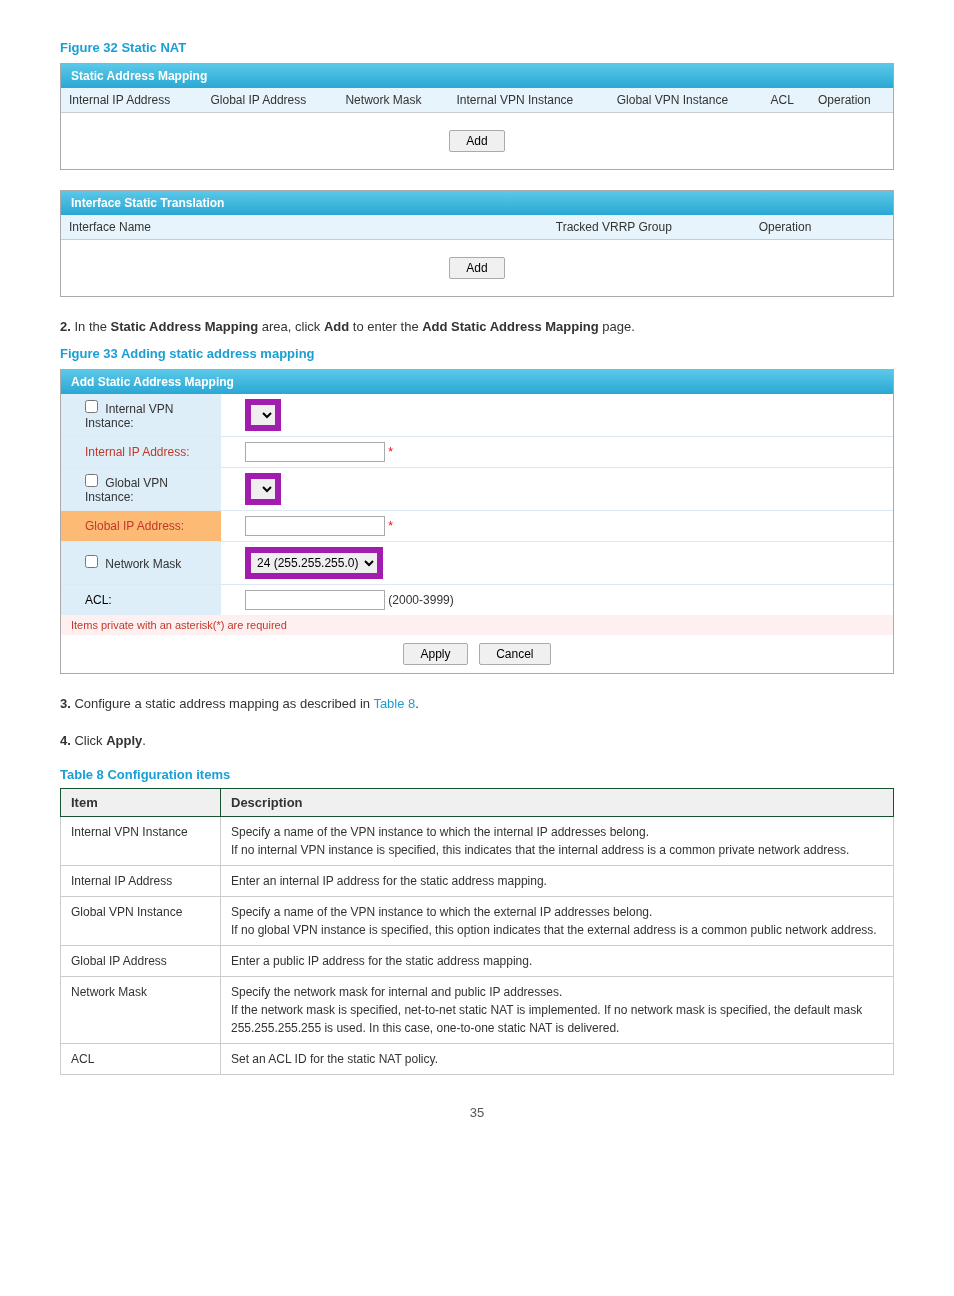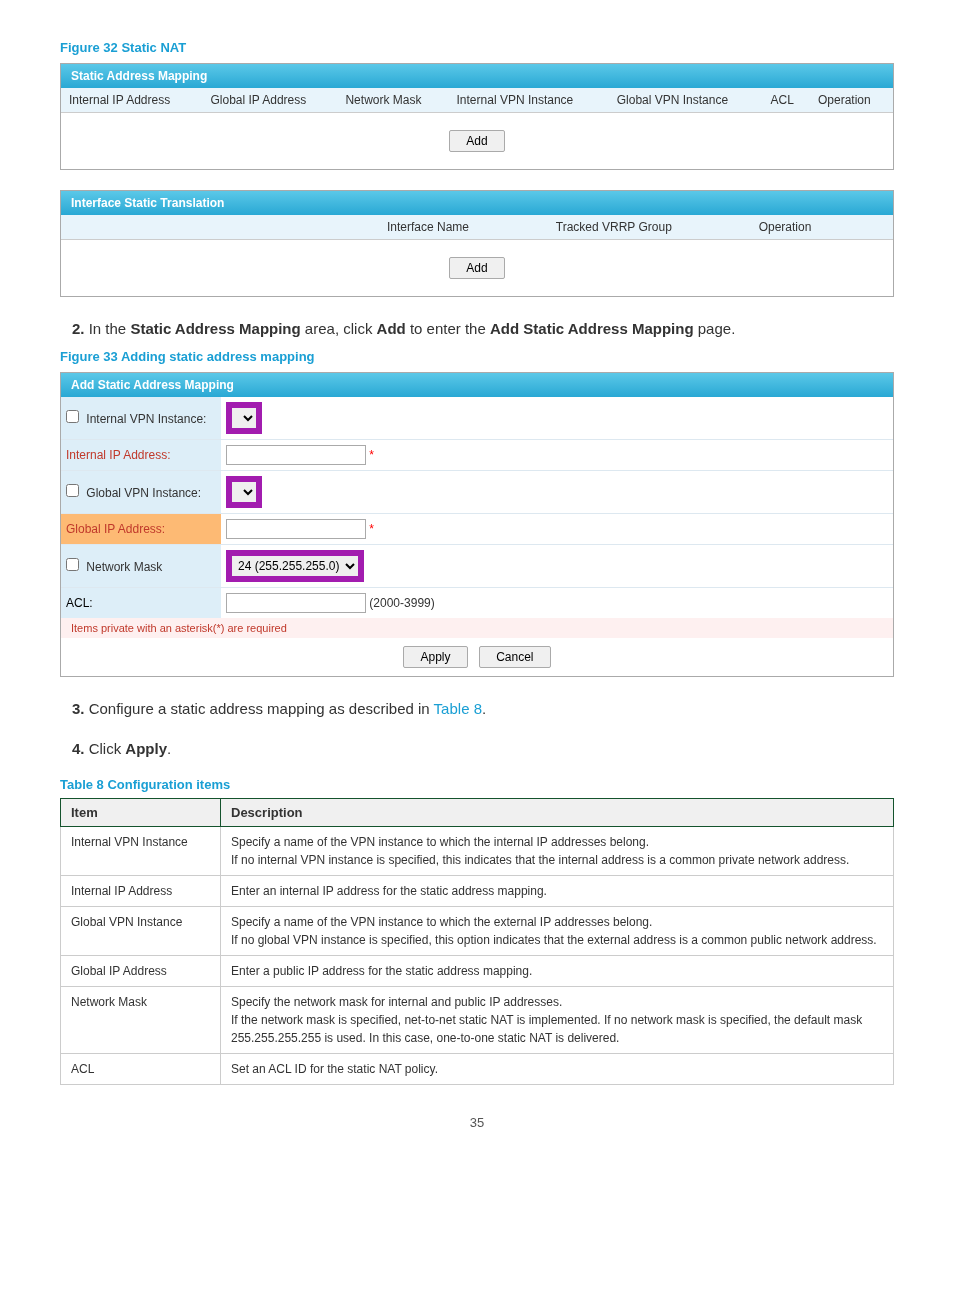--- a/index.html
+++ b/index.html
@@ -51,22 +51,22 @@
     .add-btn {
       background: #f0f0f0;
       border: 1px solid #aaa;
       padding: 3px 16px;
       font-size: 12px;
       cursor: pointer;
       border-radius: 2px;
     }
 
     .step-text {
-      margin: 16px 0 8px 12px;
-      font-size: 15px;
+      margin: 16px 0 8px 0;
+      font-size: 13px;
       line-height: 1.6;
     }
     .step-text .step-num {
       font-weight: bold;
     }
     .step-text b { font-weight: bold; }
 
     
     .form-panel {
       border: 1px solid #aaa;
@@ -83,21 +83,21 @@
       width: 100%;
       border-collapse: collapse;
     }
     .form-table tr {
       border-bottom: 1px solid #dde8f0;
     }
     .form-table tr:last-child {
       border-bottom: none;
     }
     .form-table td {
-      padding: 5px 5px;
+      padding: 5px 24px;
       font-size: 12px;
       vertical-align: middle;
     }
     .form-table .label-cell {
       background: #ddeef8;
       width: 160px;
       color: #c0392b;
       font-weight: normal;
     }
     .form-table .label-cell-gray {
@@ -213,21 +213,21 @@
       </tr>
     </tbody>
   </table>
 </div>
 
 <div class="panel">
   <div class="panel-header">Interface Static Translation</div>
   <table class="panel-table">
     <thead>
       <tr>
-        <th style="width:50%;text-align:right;">Interface Name</th>
+        <th style="width:50%;text-align:left;">Interface Name</th>
         <th style="text-align:center;">Tracked VRRP Group</th>
         <th>Operation</th>
       </tr>
     </thead>
     <tbody>
       <tr>
         <td colspan="3">
           <div class="add-btn-row">
             <button class="add-btn">Add</button>
           </div>

